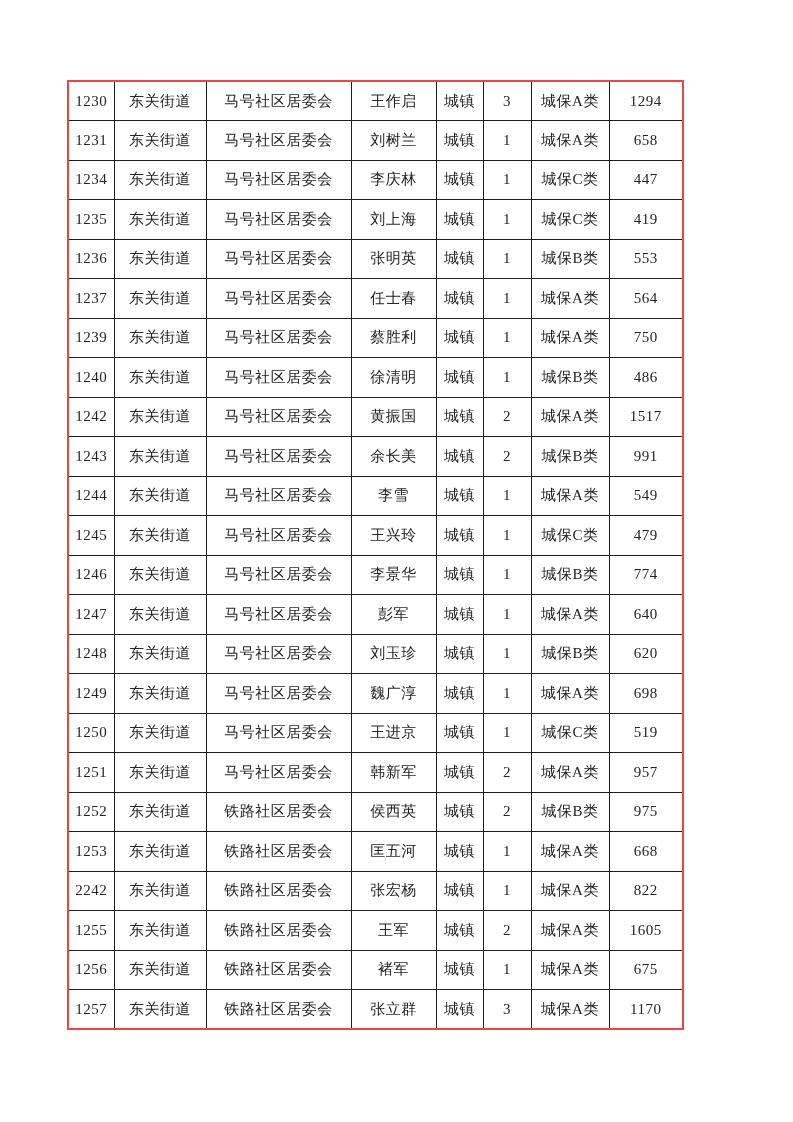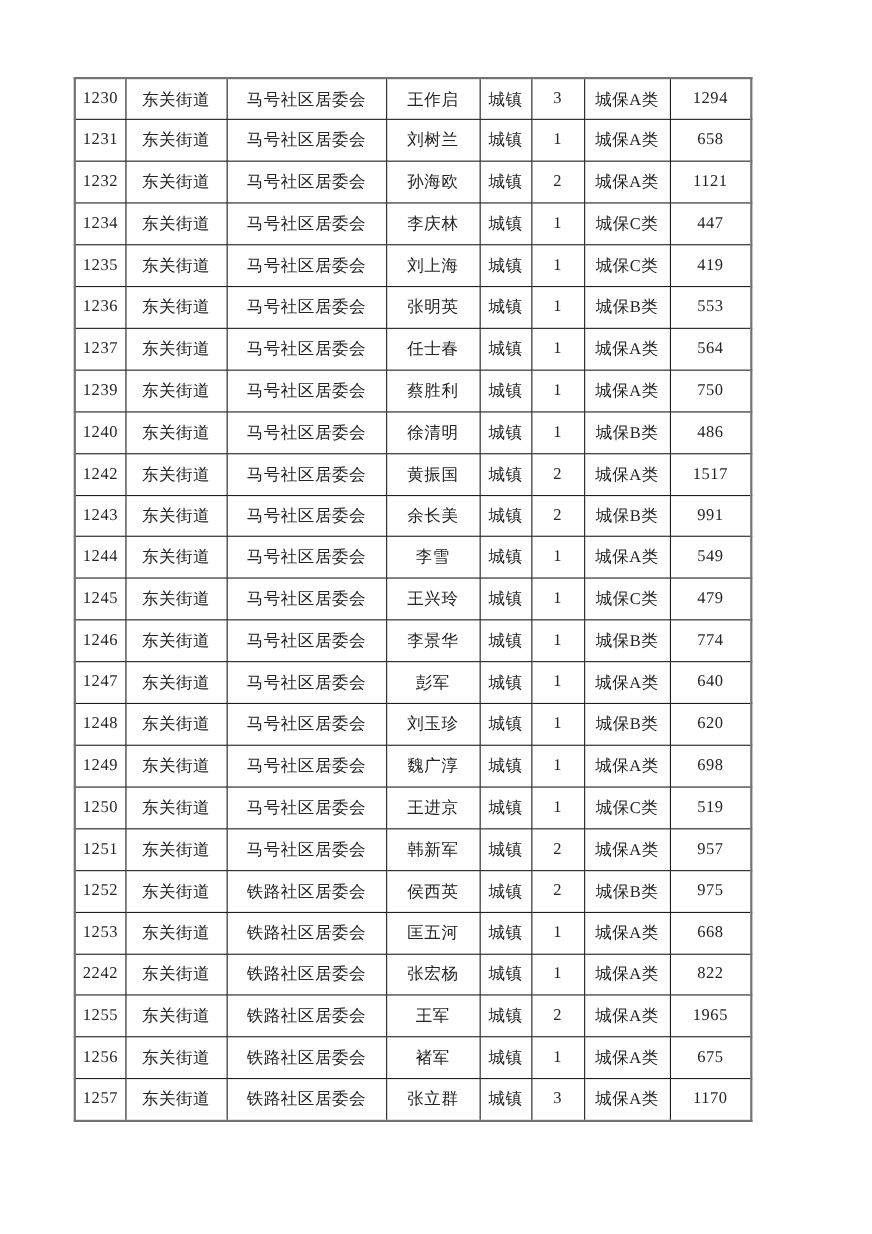--- a/index.html
+++ b/index.html
@@ -30,21 +30,22 @@
     text-align: center;
     vertical-align: middle;
     font-size: 15px;
     color: #242424;
     height: 33.9px;
     overflow: hidden;
     white-space: nowrap;
     letter-spacing: 0.5px;
   }
   table.roster {
-    border: 2px solid #737373;
+    border: 2px solid #ef4444;
+    margin-top: 10px;
   }
   col.c-seq       { width: 46px; }
   col.c-street    { width: 92px; }
   col.c-community { width: 145px; }
   col.c-name      { width: 85px; }
   col.c-residence { width: 47px; }
   col.c-count     { width: 48px; }
   col.c-category  { width: 78px; }
   col.c-amount    { width: 74px; }
 </style>
@@ -78,30 +79,20 @@
           <td>1231</td>
           <td>东关街道</td>
           <td>马号社区居委会</td>
           <td>刘树兰</td>
           <td>城镇</td>
           <td>1</td>
           <td>城保A类</td>
           <td>658</td>
         </tr>
         <tr>
-          <td>1232</td>
-          <td>东关街道</td>
-          <td>马号社区居委会</td>
-          <td>孙海欧</td>
-          <td>城镇</td>
-          <td>2</td>
-          <td>城保A类</td>
-          <td>1121</td>
-        </tr>
-        <tr>
           <td>1234</td>
           <td>东关街道</td>
           <td>马号社区居委会</td>
           <td>李庆林</td>
           <td>城镇</td>
           <td>1</td>
           <td>城保C类</td>
           <td>447</td>
         </tr>
         <tr>
@@ -285,21 +276,21 @@
           <td>822</td>
         </tr>
         <tr>
           <td>1255</td>
           <td>东关街道</td>
           <td>铁路社区居委会</td>
           <td>王军</td>
           <td>城镇</td>
           <td>2</td>
           <td>城保A类</td>
-          <td>1965</td>
+          <td>1605</td>
         </tr>
         <tr>
           <td>1256</td>
           <td>东关街道</td>
           <td>铁路社区居委会</td>
           <td>褚军</td>
           <td>城镇</td>
           <td>1</td>
           <td>城保A类</td>
           <td>675</td>

